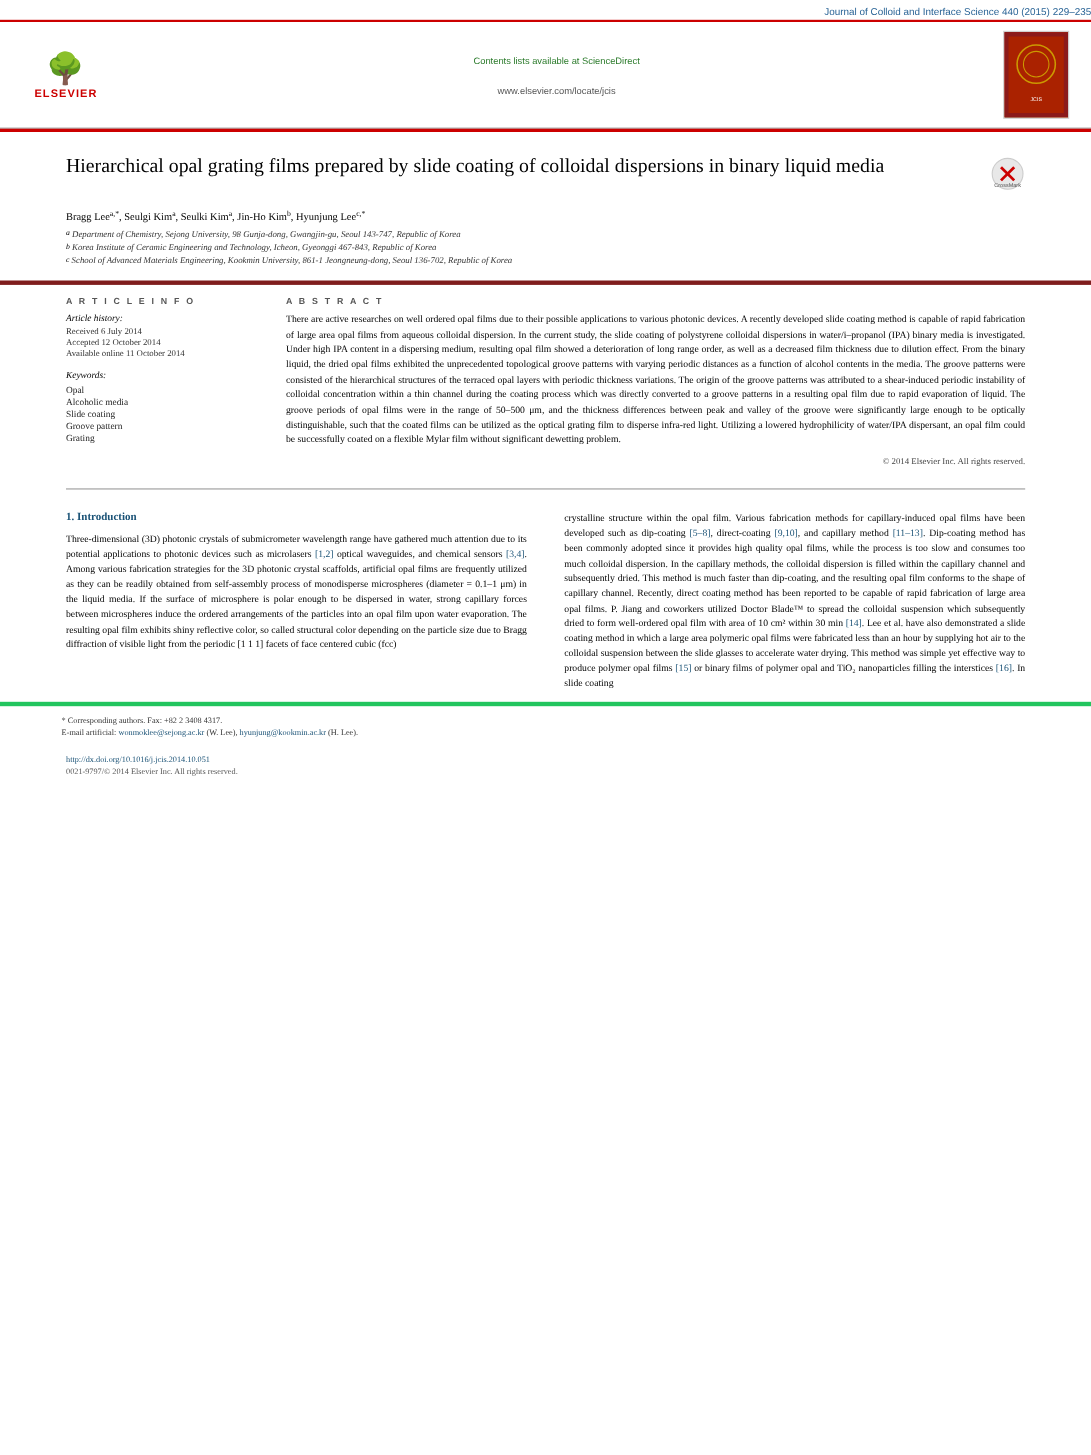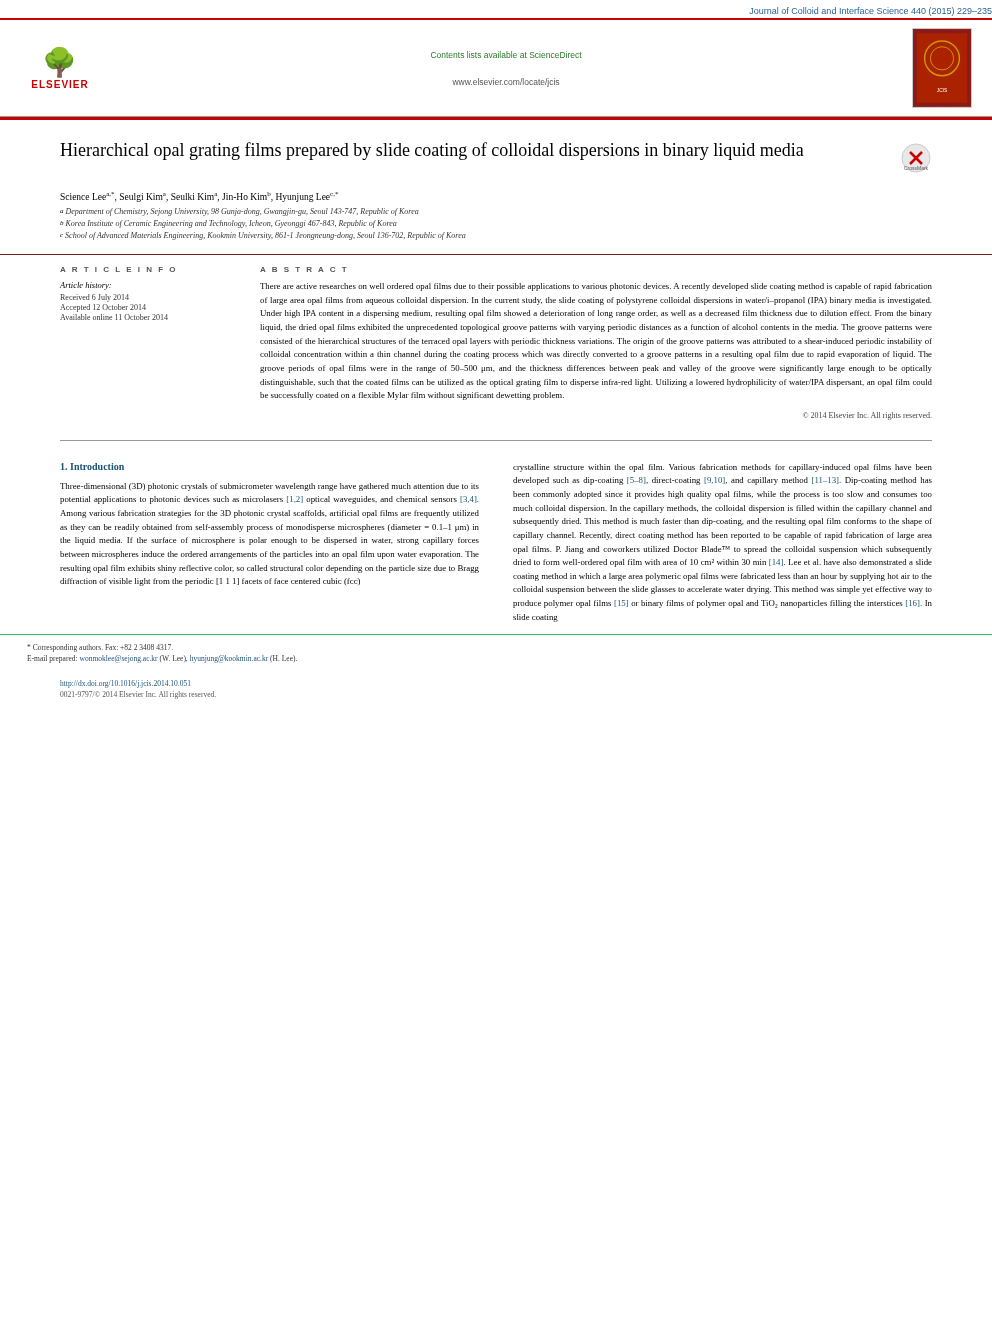--- a/index.html
+++ b/index.html
@@ -110,21 +110,21 @@
       line-height: 1.5;
     }
     .affil-line {
       display: flex;
       gap: 2px;
     }
     .two-col {
       display: flex;
       padding: 10px 60px;
       gap: 20px;
-      border-top: 1px solid #7f1d1d;
+      border-top: 4px solid #7f1d1d;
       margin-top: 8px;
     }
     .left-col {
       width: 180px;
       flex-shrink: 0;
     }
     .right-col {
       flex: 1;
     }
     .section-header {
@@ -200,22 +200,22 @@
     .body-text {
       font-size: 8.8px;
       line-height: 1.55;
       color: #000;
       text-align: justify;
     }
     .body-text .cite {
       color: #1a5276;
     }
     .footnote-section {
-      padding: 8px 27px;
-      border-top: 1px solid #22c55e;
+      padding: 8px 56px;
+      border-top: 4px solid #22c55e;
     }
     .footnote-line {
       font-size: 7.5px;
       color: #333;
       margin-bottom: 2px;
     }
     .footnote-email {
       font-size: 7.5px;
       color: #1a5276;
     }
@@ -286,21 +286,21 @@
       <circle cx="16" cy="16" r="14" fill="#e8e8e8" stroke="#ccc" stroke-width="1"></circle>
       <line x1="10" y1="10" x2="22" y2="22" stroke="#c00" stroke-width="2.5"></line>
       <line x1="22" y1="10" x2="10" y2="22" stroke="#c00" stroke-width="2.5"></line>
       <text x="16" y="28" text-anchor="middle" font-size="5" fill="#555" font-family="Arial">CrossMark</text>
     </svg>
   </div>
 </div>
 
 <div class="authors-section">
   <div class="authors-line">
-    <span>Science Lee</span><span class="sup">a,*</span><span>, </span>
+    <span>Bragg Lee</span><span class="sup">a,*</span><span>, </span>
     <span>Seulgi Kim</span><span class="sup">a</span><span>, </span>
     <span>Seulki Kim</span><span class="sup">a</span><span>, </span>
     <span>Jin-Ho Kim</span><span class="sup">b</span><span>, </span>
     <span>Hyunjung Lee</span><span class="sup">c,*</span>
   </div>
   <div class="affiliations">
     <div class="affil-line">
       <span class="sup">a</span>
       <span>Department of Chemistry, Sejong University, 98 Gunja-dong, Gwangjin-gu, Seoul 143-747, Republic of Korea</span>
     </div>
@@ -317,20 +317,28 @@
 
 <div class="two-col">
   <div class="left-col">
     <div class="section-header">A R T I C L E   I N F O</div>
     <div class="article-history">
       <div class="history-title">Article history:</div>
       <div class="history-item">Received 6 July 2014</div>
       <div class="history-item">Accepted 12 October 2014</div>
       <div class="history-item">Available online 11 October 2014</div>
     </div>
+    <div class="keywords-section">
+      <div class="kw-title">Keywords:</div>
+      <div class="kw-item">Opal</div>
+      <div class="kw-item">Alcoholic media</div>
+      <div class="kw-item">Slide coating</div>
+      <div class="kw-item">Groove pattern</div>
+      <div class="kw-item">Grating</div>
+    </div>
   </div>
   <div class="right-col">
     <div class="section-header">A B S T R A C T</div>
     <div class="abstract-text">There are active researches on well ordered opal films due to their possible applications to various photonic devices. A recently developed slide coating method is capable of rapid fabrication of large area opal films from aqueous colloidal dispersion. In the current study, the slide coating of polystyrene colloidal dispersions in water/i–propanol (IPA) binary media is investigated. Under high IPA content in a dispersing medium, resulting opal film showed a deterioration of long range order, as well as a decreased film thickness due to dilution effect. From the binary liquid, the dried opal films exhibited the unprecedented topological groove patterns with varying periodic distances as a function of alcohol contents in the media. The groove patterns were consisted of the hierarchical structures of the terraced opal layers with periodic thickness variations. The origin of the groove patterns was attributed to a shear-induced periodic instability of colloidal concentration within a thin channel during the coating process which was directly converted to a groove patterns in a resulting opal film due to rapid evaporation of liquid. The groove periods of opal films were in the range of 50–500 μm, and the thickness differences between peak and valley of the groove were significantly large enough to be optically distinguishable, such that the coated films can be utilized as the optical grating film to disperse infra-red light. Utilizing a lowered hydrophilicity of water/IPA dispersant, an opal film could be successfully coated on a flexible Mylar film without significant dewetting problem.</div>
     <div class="copyright">© 2014 Elsevier Inc. All rights reserved.</div>
   </div>
 </div>
 
 <hr class="divider-line">
 
@@ -344,21 +352,21 @@
   <div class="intro-right">
     <div class="body-text">
       crystalline structure within the opal film. Various fabrication methods for capillary-induced opal films have been developed such as dip-coating <span class="cite">[5–8]</span>, direct-coating <span class="cite">[9,10]</span>, and capillary method <span class="cite">[11–13]</span>. Dip-coating method has been commonly adopted since it provides high quality opal films, while the process is too slow and consumes too much colloidal dispersion. In the capillary methods, the colloidal dispersion is filled within the capillary channel and subsequently dried. This method is much faster than dip-coating, and the resulting opal film conforms to the shape of capillary channel. Recently, direct coating method has been reported to be capable of rapid fabrication of large area opal films. P. Jiang and coworkers utilized Doctor Blade™ to spread the colloidal suspension which subsequently dried to form well-ordered opal film with area of 10 cm² within 30 min <span class="cite">[14]</span>. Lee et al. have also demonstrated a slide coating method in which a large area polymeric opal films were fabricated less than an hour by supplying hot air to the colloidal suspension between the slide glasses to accelerate water drying. This method was simple yet effective way to produce polymer opal films <span class="cite">[15]</span> or binary films of polymer opal and TiO₂ nanoparticles filling the interstices <span class="cite">[16]</span>. In slide coating
     </div>
   </div>
 </div>
 
 <div class="footnote-section">
   <div class="footnote-line">* Corresponding authors. Fax: +82 2 3408 4317.</div>
   <div class="footnote-line">
-    <span>E-mail prepared:</span>
+    <span>E-mail artificial:</span>
     <span class="footnote-email">wonmoklee@sejong.ac.kr</span>
     <span>(W. Lee),</span>
     <span class="footnote-email">hyunjung@kookmin.ac.kr</span>
     <span>(H. Lee).</span>
   </div>
 </div>
 
 <div class="doi-section">
   <div class="doi-text">http://dx.doi.org/10.1016/j.jcis.2014.10.051</div>
   <div class="doi-rights">0021-9797/© 2014 Elsevier Inc. All rights reserved.</div>

